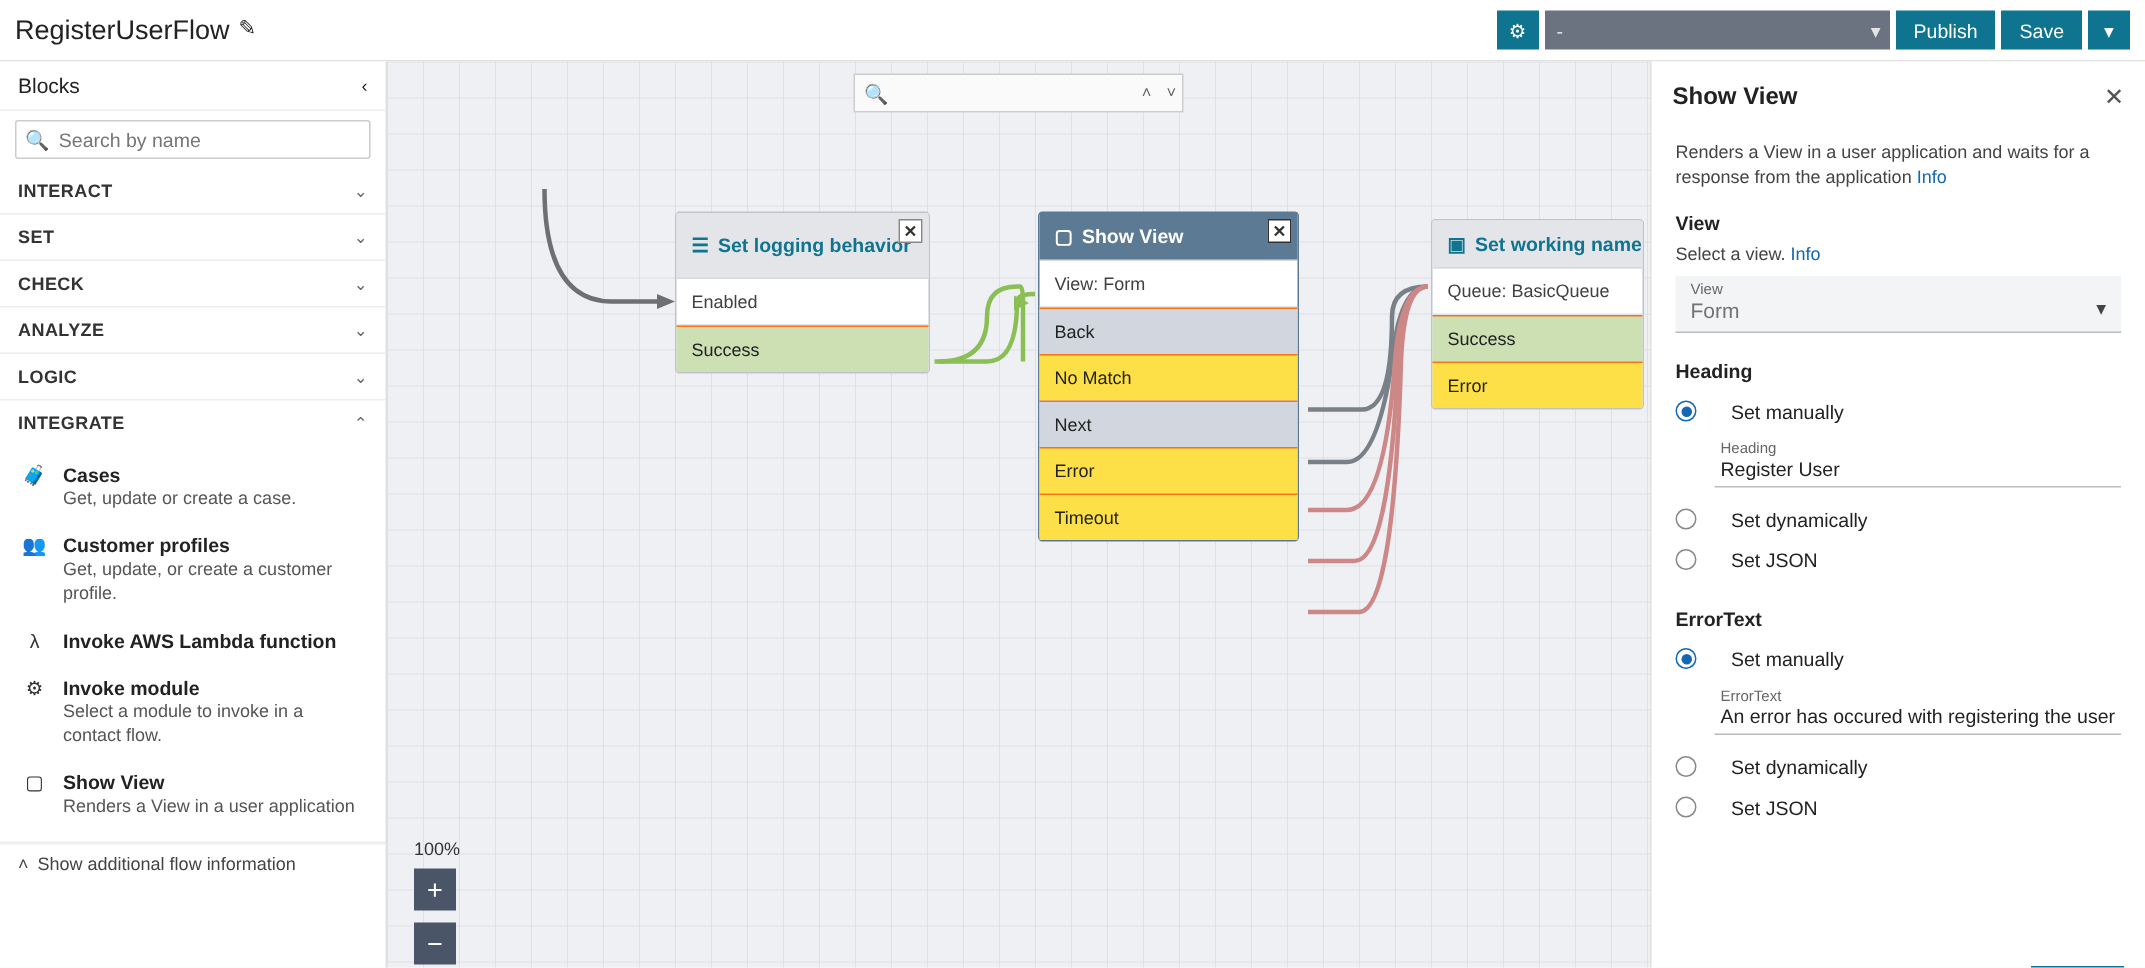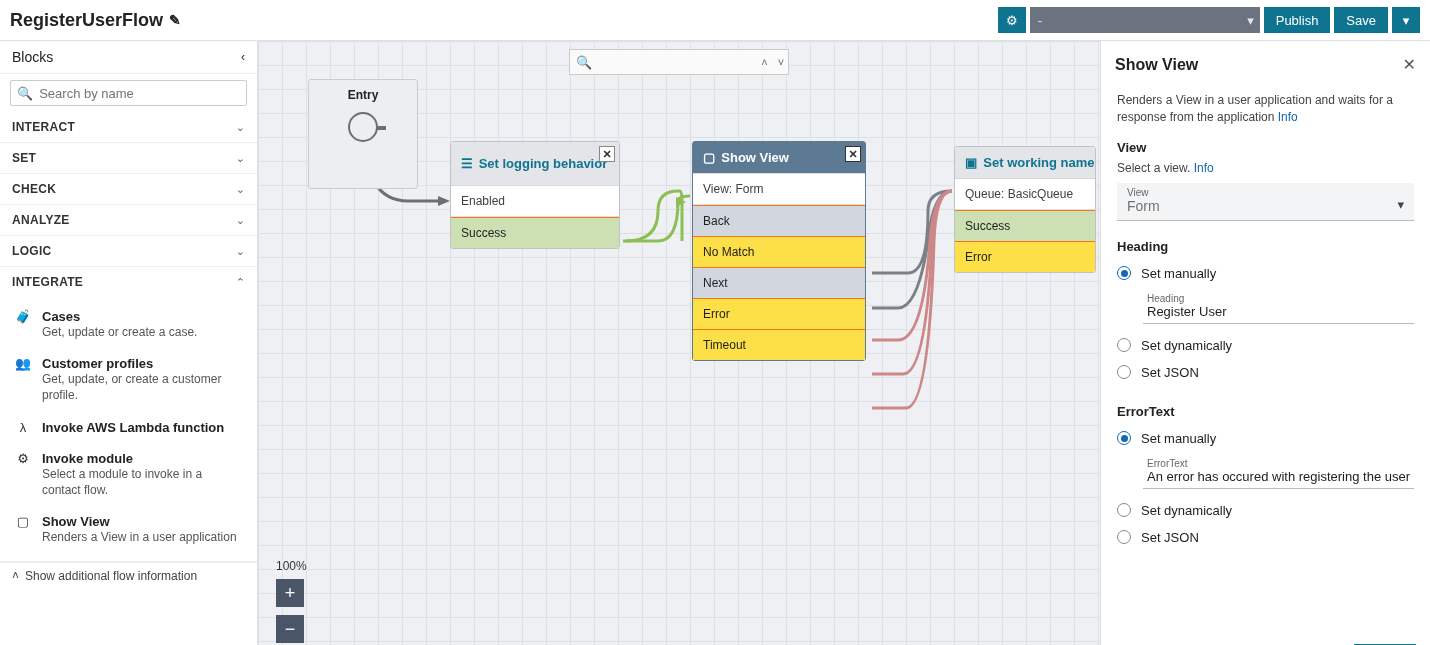--- a/index.html
+++ b/index.html
@@ -1,20 +1,20 @@
 <!DOCTYPE html>
 <html><head>
 <meta charset="utf-8">
 <style>
 * { box-sizing: border-box; margin: 0; padding: 0; font-family: "Amazon Ember", Arial, sans-serif; }
 body { width: 1430px; height: 645px; overflow: hidden; background: #fff; font-size: 13px; color: #222; }
 
 
 .header { display:flex; align-items:center; height:40px; padding:0 10px; }
-.header-title { font-size:18px; font-weight:700; display:flex; align-items:center; gap:6px; }
+.header-title { font-size:18px; font-weight:400; display:flex; gap:6px; }
 .header-spacer { flex:1; }
 .hbtn { height:26px; display:inline-flex; align-items:center; justify-content:center; padding:0 12px; font-size:13px; border:none; cursor:pointer; }
 .hbtn.teal { background:#0e7490; color:#fff; }
 .hbtn.gear { width:28px; padding:0; }
 .hbtn.dropdown { width:28px; padding:0; }
 .hbtn.select { background:#6b7280; color:#e5e5e5; width:230px; justify-content:flex-start; padding:0 8px; position:relative; }
 .hbtn.select .caret { position:absolute; right:6px; }
 .hbtn + .hbtn { margin-left:4px; }
 
 
@@ -81,21 +81,21 @@
 .rpanel .rhead .x { font-size:16px; cursor:pointer; color:#555; }
 .rpanel .body { padding:4px 16px; overflow-y:auto; flex:1; }
 .rpanel .desc { font-size:12px; color:#444; line-height:1.4; margin-bottom:14px; }
 .rpanel a.info { color:#1467b1; text-decoration:none; }
 .rpanel h4 { font-size:13px; font-weight:700; margin:10px 0 6px; }
 .rpanel .help { font-size:12px; color:#444; margin-bottom:8px; }
 .rpanel .select-field { position:relative; background:#f3f4f5; padding:4px 10px 6px; border-bottom:1px solid #bbb; }
 .rpanel .select-field .flabel { font-size:10px; color:#666; }
 .rpanel .select-field .fval { font-size:14px; color:#737373; }
 .rpanel .select-field .caret { position:absolute; right:10px; top:14px; color:#444; }
-.radio { display:flex; align-items:center; gap:10px; padding:6px 0; font-size:13px; cursor:pointer; }
+.radio { display:flex; align-items:center; gap:23px; padding:6px 0; font-size:13px; cursor:pointer; }
 .radio .r { width:14px; height:14px; border:1.5px solid #1467b1; border-radius:50%; position:relative; flex:none; }
 .radio.sel .r:after { content:""; position:absolute; inset:2.5px; background:#1467b1; border-radius:50%; }
 .radio.unsel .r { border-color:#888; }
 .text-field { margin:4px 0 8px 26px; border-bottom:1px solid #bbb; padding:2px 4px 4px; }
 .text-field .flabel { font-size:10px; color:#666; }
 .text-field .fval { font-size:13px; color:#222; }
 .rfooter { display:flex; justify-content:flex-end; padding:10px 14px; align-items:center; }
 .rfooter .cancel { font-size:13px; color:#333; cursor:pointer; }
 .rfooter .save { background:#0e7490; color:#fff; padding:5px 16px; font-size:13px; cursor:pointer; border:none; }
 </style>
@@ -226,24 +226,20 @@
       <path d="M 368 200 Q 400 200 400 170 Q 400 150 420 150 L 422 150 Q 424 150 424 160 L 424 200" stroke="#8bbf55" stroke-width="3" fill="none"></path>
       <polygon points="420,196 430,196 425,206" fill="#8bbf55" transform="translate(-2,-40) rotate(-90 425 201)"></polygon>
       <path d="M 365 200 L 400 200 Q 420 200 420 160 Q 420 155 432 155" stroke="#8bbf55" stroke-width="3" fill="none"></path>
       <path d="M 614 232 L 650 232 Q 670 232 670 170 Q 670 150 694 150" stroke="#7a8088" stroke-width="3" fill="none"></path>
       <path d="M 614 267 L 640 267 Q 660 267 670 200 Q 675 150 694 150" stroke="#7a8088" stroke-width="3" fill="none"></path>
       <path d="M 614 299 L 640 299 Q 665 299 672 200 Q 676 150 694 150" stroke="#cd8787" stroke-width="3" fill="none"></path>
       <path d="M 614 333 L 645 333 Q 668 333 674 200 Q 677 150 694 150" stroke="#cd8787" stroke-width="3" fill="none"></path>
       <path d="M 614 367 L 648 367 Q 671 367 676 200 Q 678 150 694 150" stroke="#cd8787" stroke-width="3" fill="none"></path>
     </svg>
 
-    <div class="node entry">
-      <div class="lbl">Entry</div>
-      <div class="circ"></div>
-    </div>
 
     <div class="block log">
       <div class="bhead grey">
         <span>☰</span>
         <span>Set logging behavior</span>
         <span class="close">✕</span>
       </div>
       <div class="sub">Enabled</div>
       <div class="outport success">
         <span>Success</span>

